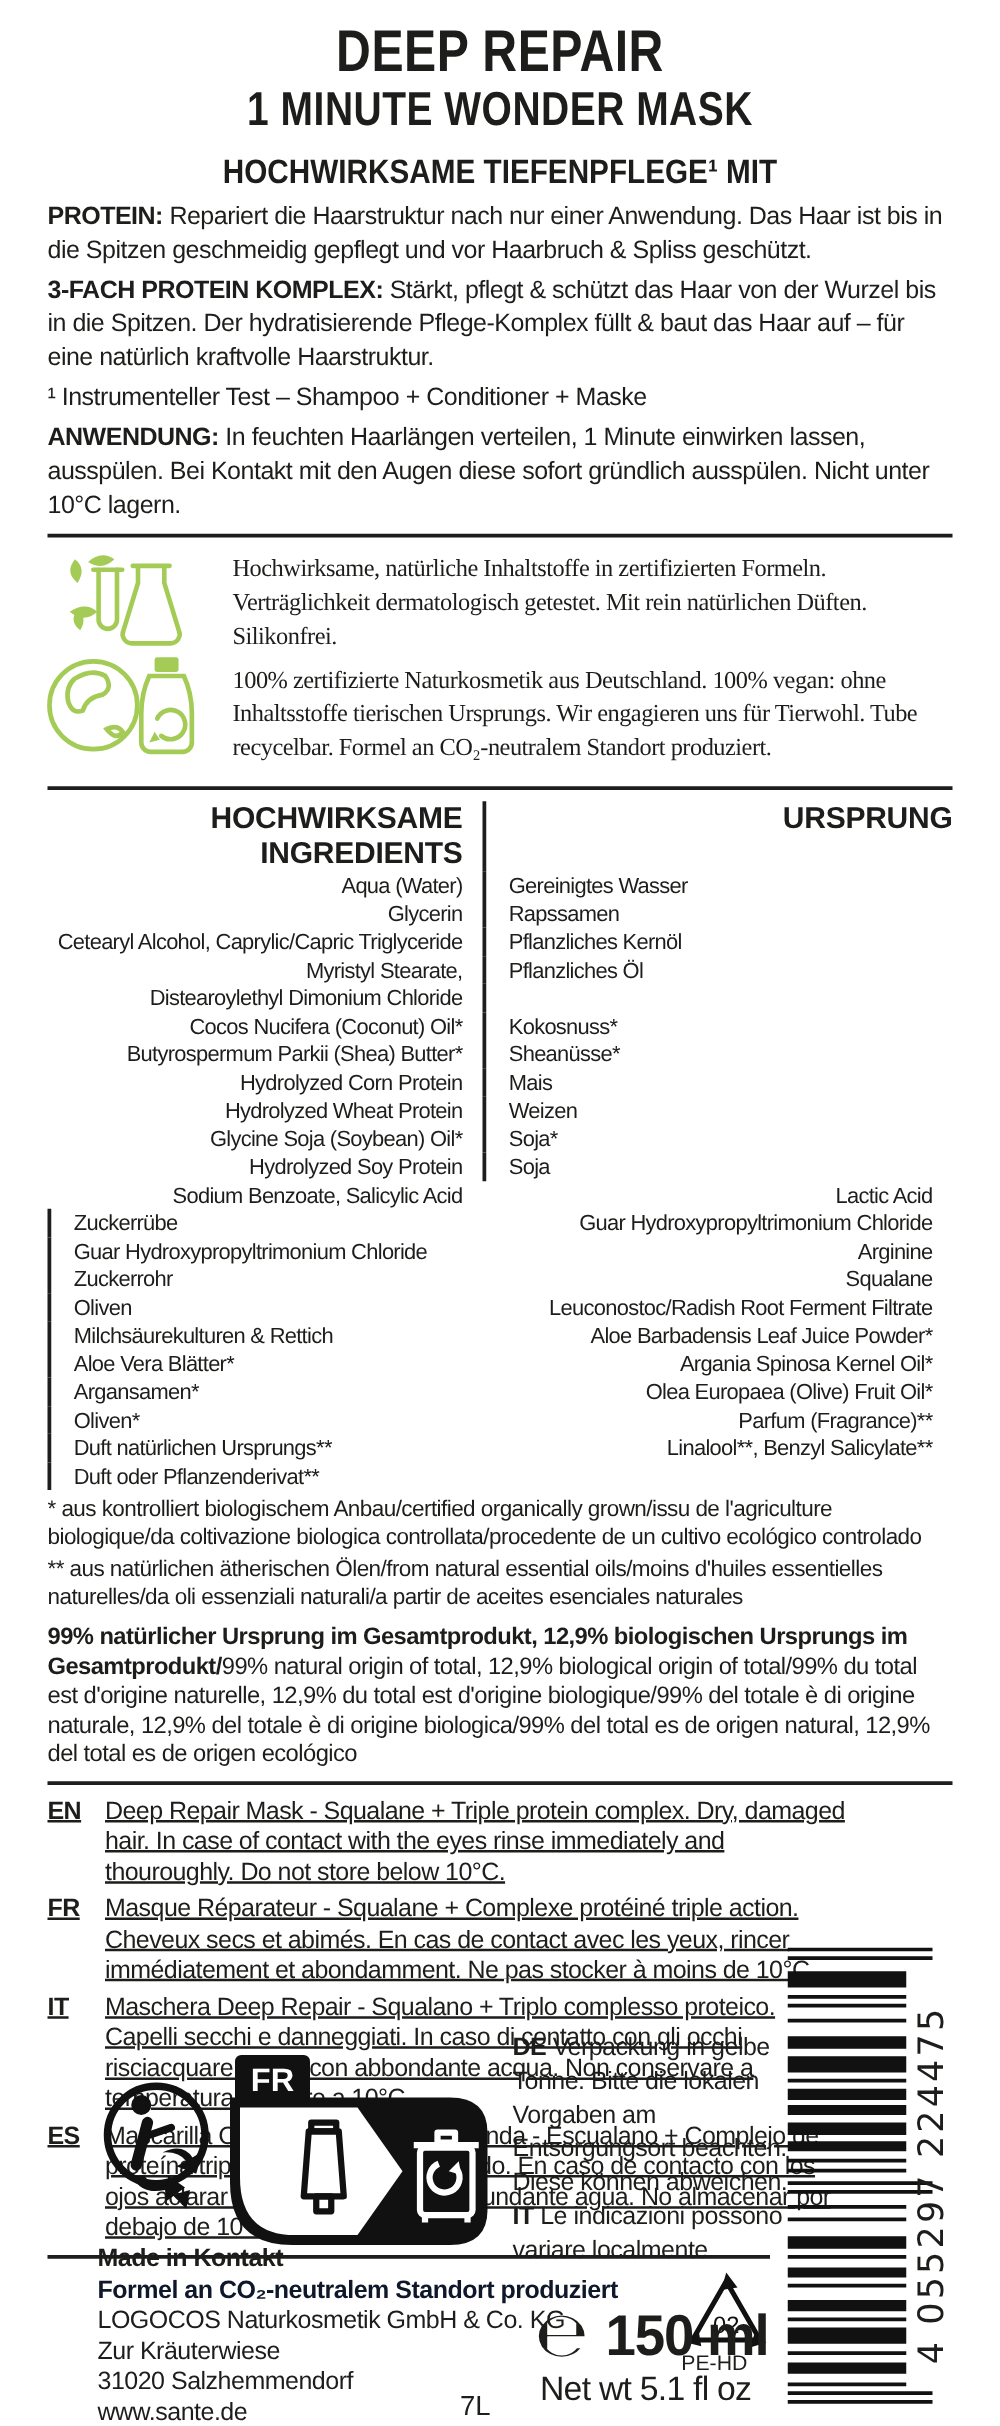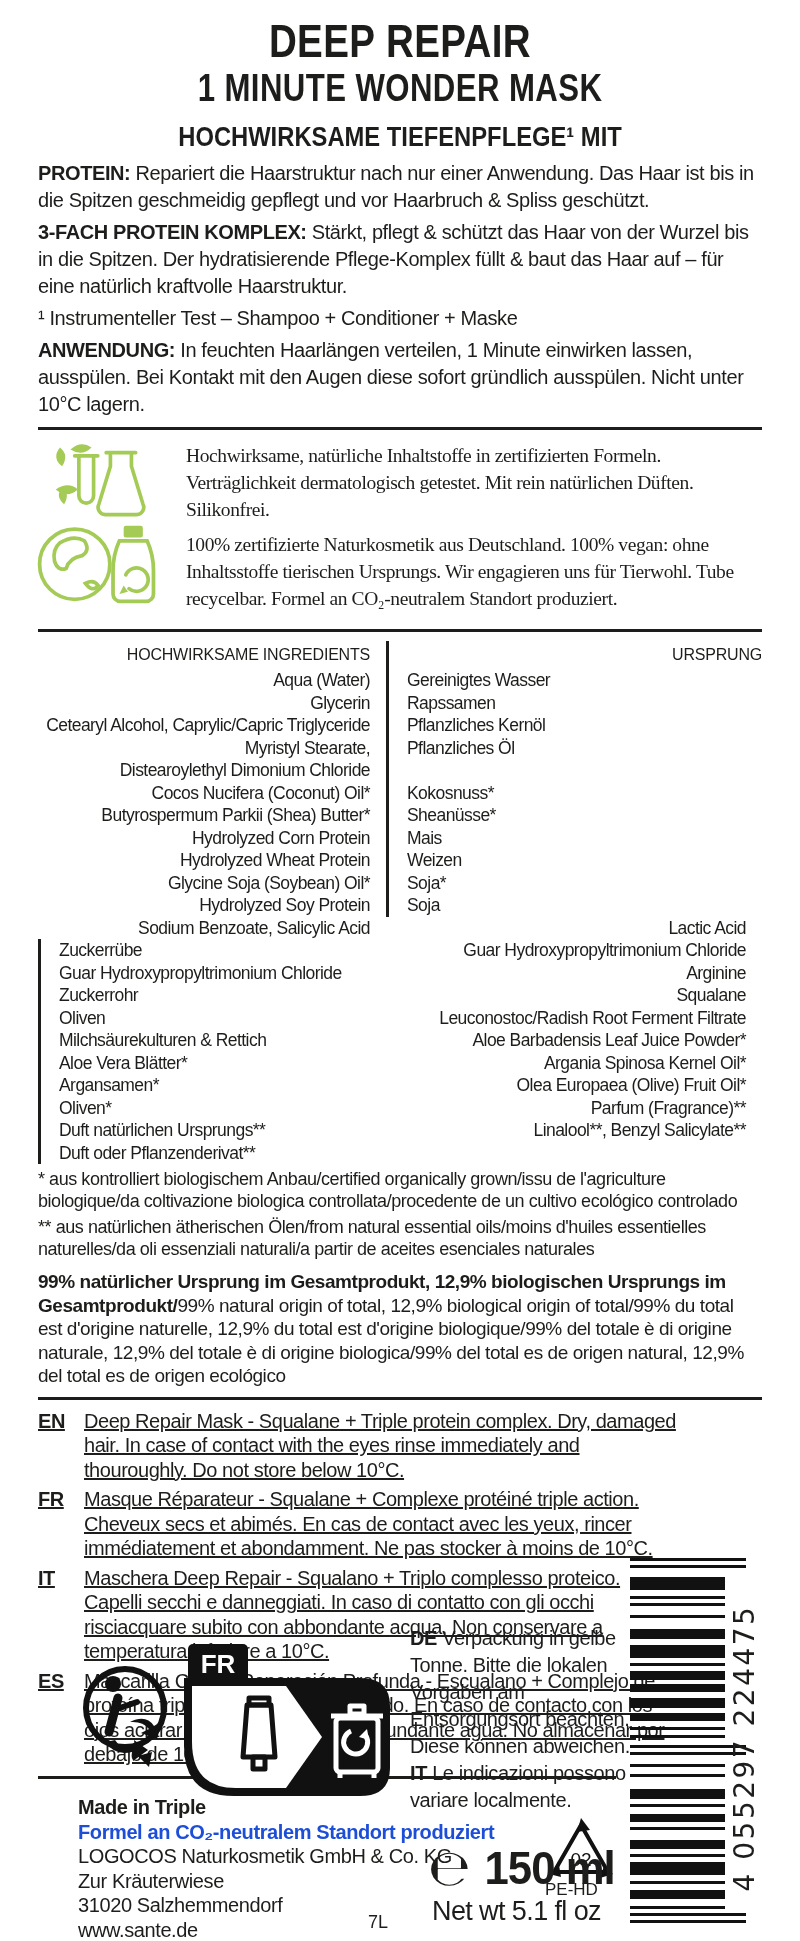--- a/index.html
+++ b/index.html
@@ -24,40 +24,40 @@
   
   .eco{display:grid;grid-template-columns:148px 1fr;align-items:start;font-family:Liberation Serif, serif;}
   .eco-icons{position:relative;height:148px;}
   .eco-icons svg{display:block;}
   .eco-text .para{font-size:19.5px;line-height:27px;margin:3px 0 8px;}
   
   .ingtable{display:grid;grid-template-columns:348px 1fr;
     font-size:17.5px;line-height:22.5px;letter-spacing:-.55px;margin-top:4px;}
   .cell-l{text-align:right;padding-right:16px;}
   .cell-r{border-left:3px solid #1d1d1b;padding-left:18px;}
-  .ingtable .head{font-size:16px;font-weight:normal;line-height:28px;letter-spacing:-.2px;text-align:right;}
+  .ingtable .head{font-size:24px;font-weight:bold;line-height:28px;letter-spacing:-.2px;text-align:right;}
   
   .footnote{font-size:18px;line-height:22px;letter-spacing:-.45px;margin:4px 0;}
   .origin{font-size:19px;line-height:23.5px;letter-spacing:-.45px;margin:10px 0 8px;}
   
   .langs{padding-right:86px;}
   .lang-item{display:grid;grid-template-columns:46px 1fr;
     font-size:20px;line-height:24.5px;letter-spacing:-.45px;margin:0 0 5px;text-decoration:underline;}
   .lang-tag{font-weight:bold;}
   
   .abs{position:absolute;}
   .de-note{left:410px;top:1625px;width:220px;font-size:20px;line-height:27px;letter-spacing:-.4px;}
   .de-note p{margin:0;}
   .pehd{left:545px;top:1816px;width:86px;text-align:left;}
   .pehd .mat{font-size:17px;letter-spacing:0;margin-top:-2px;}
   .addr{left:78px;top:1795px;font-size:20px;line-height:24.5px;letter-spacing:-.4px;}
   .addr p{margin:0;}
   .made{font-weight:bold;}
-  .co2{font-weight:bold;color:#1d4ed8;}
-  .printcode{left:368px;top:1912px;font-size:18px;letter-spacing:0;}
+  .co2{font-weight:bold;color:#0f172a;}
+  .printcode{left:368px;top:1912px;font-size:22px;letter-spacing:0;}
   .volume{left:428px;top:1843px;display:flex;align-items:center;gap:10px;}
   .esign{font-family:"DejaVu Sans",sans-serif;font-size:50px;font-weight:200;line-height:1;}
   .amount{font-size:46px;font-weight:bold;letter-spacing:-1px;transform:scaleX(.95);line-height:1;}
   .netwt{left:432px;top:1896px;font-size:27px;letter-spacing:-.6px;text-align:center;}
   
   .barcode{left:630px;top:1558px;width:134px;height:380px;overflow:hidden;}
   .bc-bar{width:95px;background:#111;}
   .bc-bar.wide{width:116px;}
   .bc-digits{position:absolute;left:98px;top:378px;width:376px;
     transform-origin:0 0;transform:rotate(-90deg);
@@ -273,21 +273,21 @@
         <path d="M36,2 l9,12 l-13,2 z"></path>
         <path d="M68,58 l-13,4 l4,-12 z"></path>
         <path d="M4,58 l10,-9 l2,12 z"></path>
       </g>
       <text x="36" y="50" text-anchor="middle" font-family="Liberation Sans,sans-serif" font-size="19" fill="#111">02</text>
     </svg>
     <div class="mat">PE-HD</div>
   </div>
 
   <div class="abs addr">
-    <p class="made">Made in Triple</p>
+    <p class="made">Made in Kontakt</p>
     <p class="co2">Formel an CO₂-neutralem Standort produziert</p>
     <p>LOGOCOS Naturkosmetik GmbH &amp; Co. KG</p>
     <p>Zur Kräuterwiese</p>
     <p>31020 Salzhemmendorf</p>
     <p>www.sante.de</p>
   </div>
 
   <div class="abs printcode">7L</div>
 
   <div class="abs volume">

